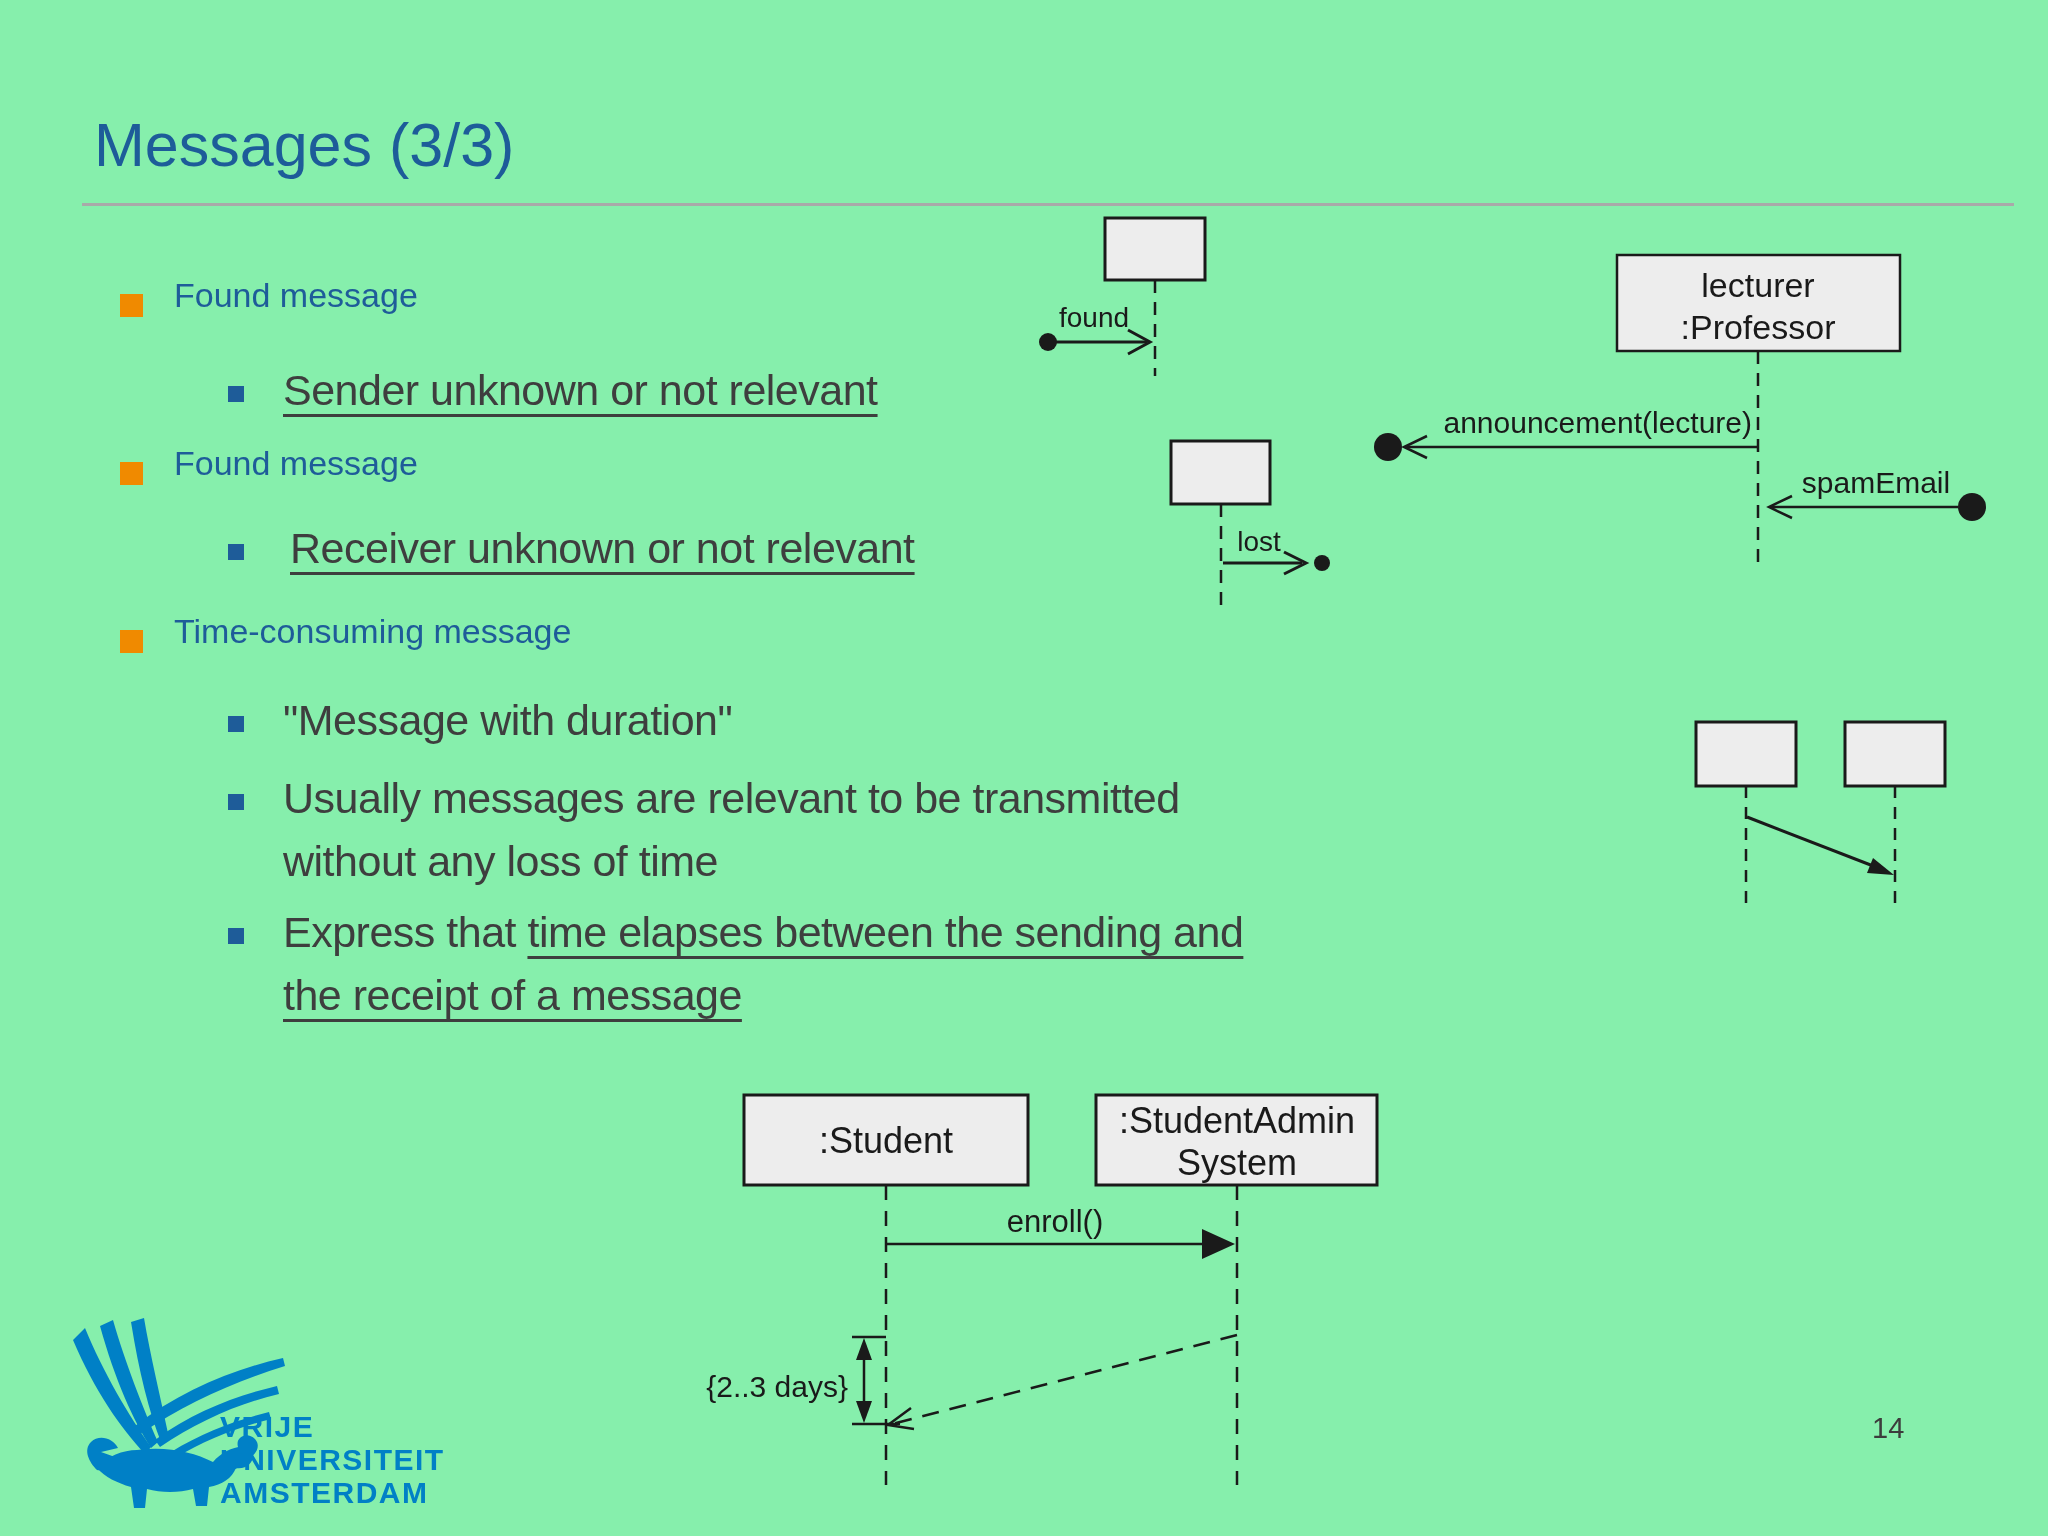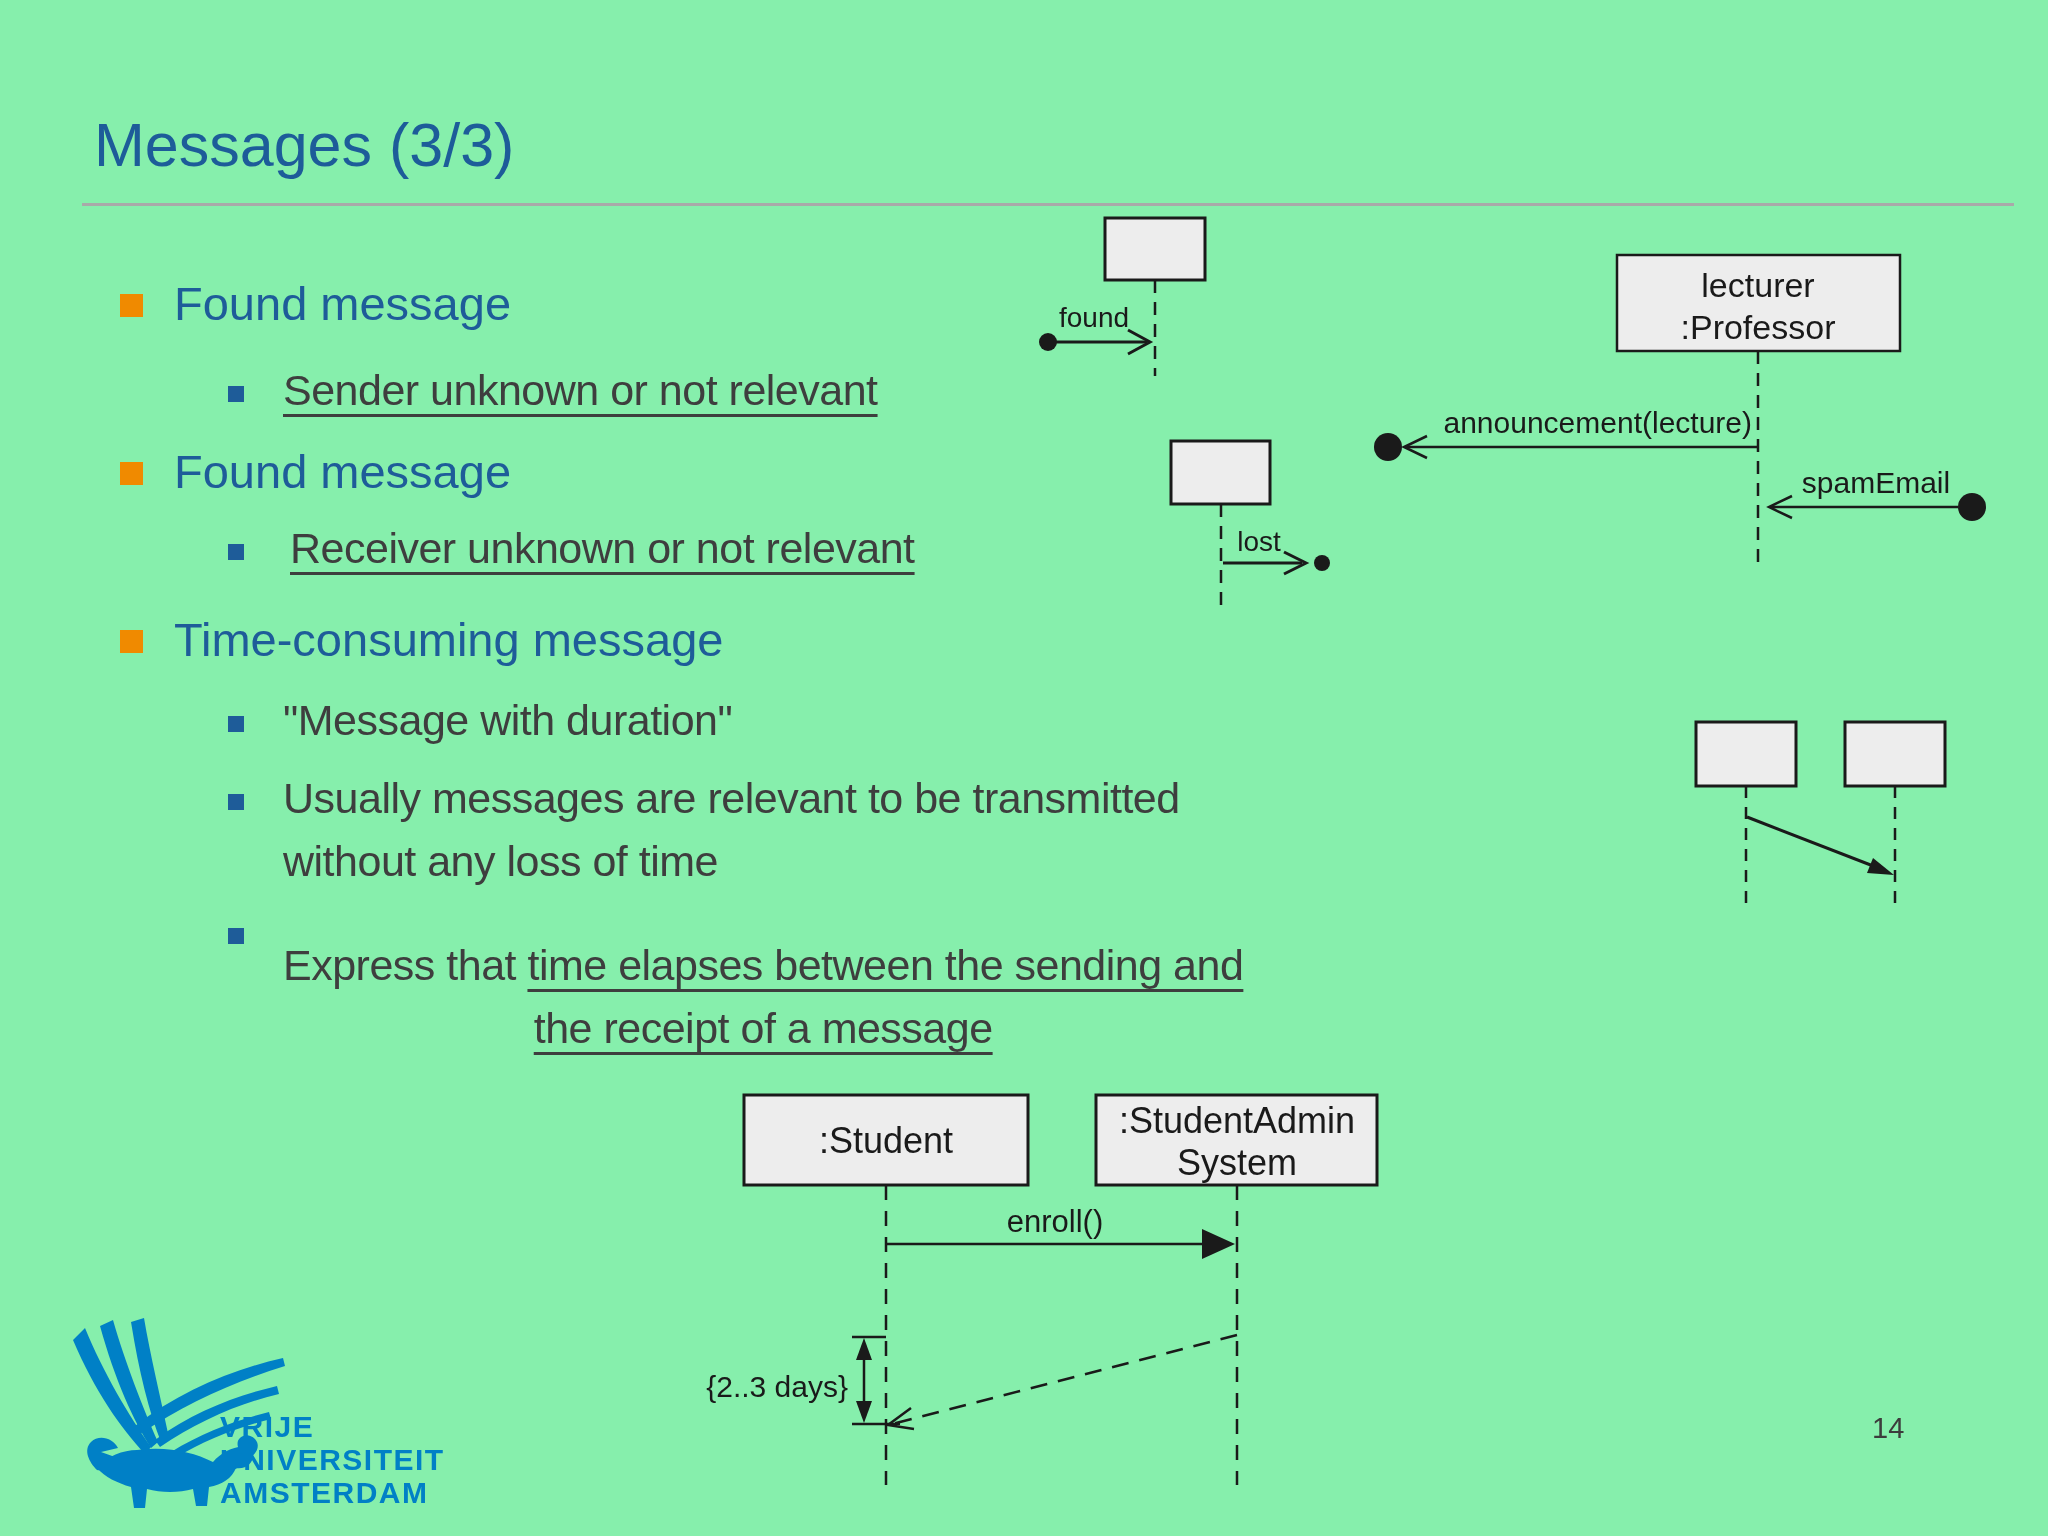--- a/index.html
+++ b/index.html
@@ -4,21 +4,21 @@
 <style>
   html,body{margin:0;padding:0;}
   body{width:2048px;height:1536px;background:#ffffff;font-family:"Liberation Sans",sans-serif;}
   .slide{position:relative;width:2048px;height:1536px;background:#86efac;overflow:hidden;}
 
   .title{position:absolute;left:94px;top:110px;font-size:61px;letter-spacing:0px;
          color:#1d5c99;font-weight:400;}
   .title-rule{position:absolute;left:82px;top:203px;width:1932px;height:3px;background:#a9a9a9;}
 
   .row{position:absolute;white-space:nowrap;}
-  .l1-text{font-size:47px;color:#1e5c99;}
+  .l1-text{font-size:34px;color:#1e5c99;}
   .l2-text{font-size:43px;color:#3e3e3e;letter-spacing:-0.5px;}
   .bullet-sq{position:absolute;background:#f08a00;width:23px;height:23px;}
   .bullet-sq.l2{background:#1e5c99;width:16px;height:16px;}
   .u{text-decoration:underline;text-decoration-thickness:3px;text-underline-offset:9px;}
   .line2{display:block;margin-top:14px;}
 
   .page-num{position:absolute;left:1872px;top:1412px;font-size:29px;color:#3c3c3c;}
 
   svg{position:absolute;overflow:visible;}
   .dbox{fill:#ededed;stroke:#1a1a1a;}
@@ -66,21 +66,21 @@
     <span class="l2-text">"Message with duration"</span>
   </div>
 
   <span class="bullet-sq l2" style="left:228px;top:794px;"></span>
   <div class="row" style="left:283px;top:774px;">
     <span class="l2-text">Usually messages are relevant to be transmitted</span>
     <span class="l2-text line2">without any loss of time</span>
   </div>
 
   <span class="bullet-sq l2" style="left:228px;top:928px;"></span>
-  <div class="row" style="left:283px;top:941px;text-align:center;">
+  <div class="row" style="left:283px;top:908px;">
     <span class="l2-text">
       <span>Express that </span><span class="u">time elapses between the sending and</span>
     </span>
     <span class="l2-text line2 u">the receipt of a message</span>
   </div>
 
   <svg style="left:1020px;top:210px;" width="320" height="175" viewBox="0 0 320 175">
     <rect class="dbox" x="85" y="8" width="100" height="62" stroke-width="3"></rect>
     <line class="dline" x1="135" y1="70" x2="135" y2="166" stroke-width="2.5" stroke-dasharray="13,9"></line>
     <text class="dtext" x="74" y="117" font-size="28" text-anchor="middle">found</text>

